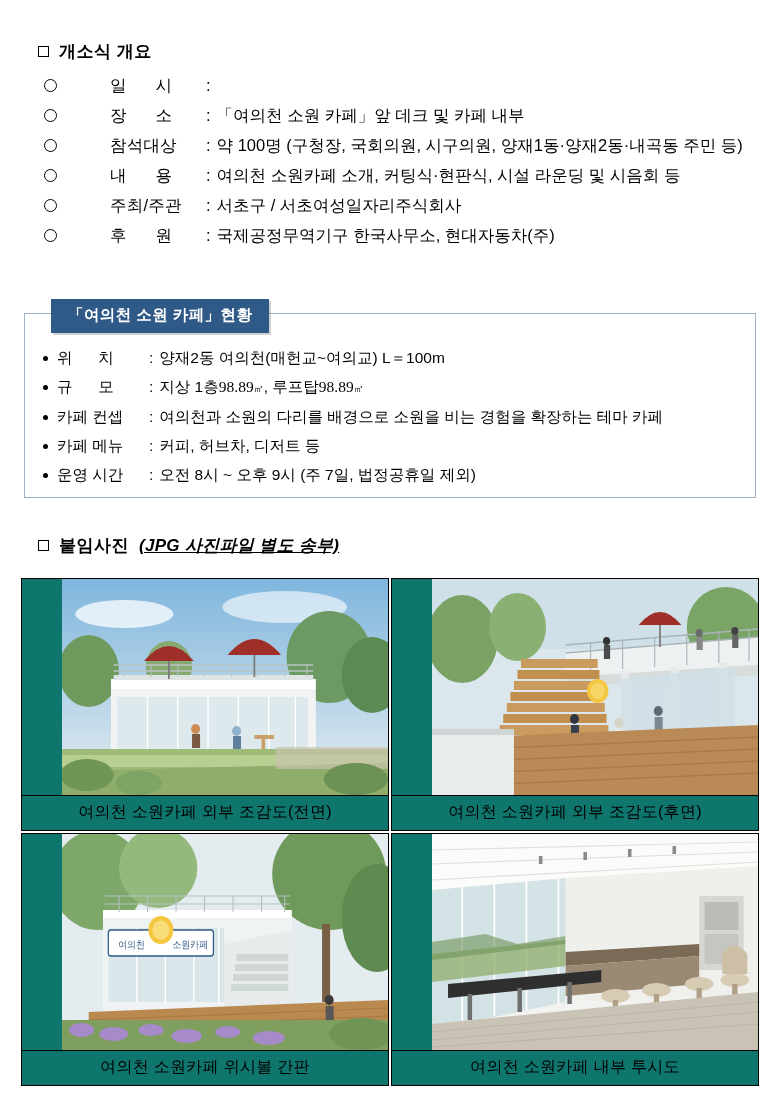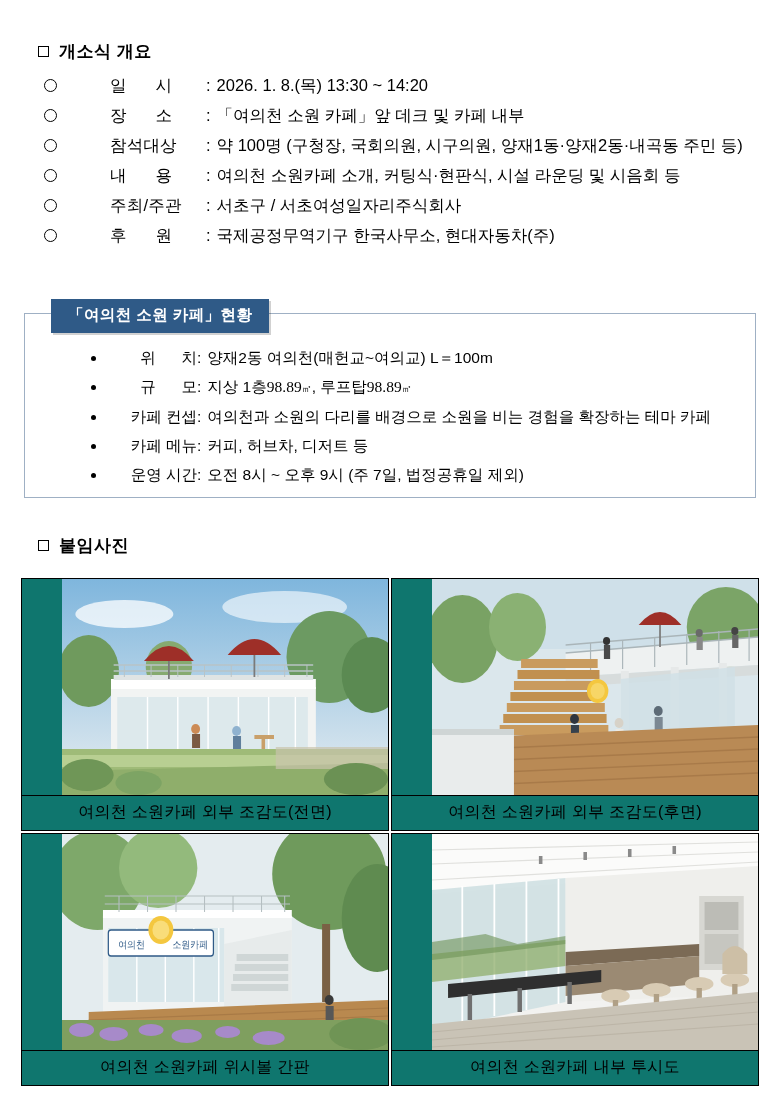--- a/index.html
+++ b/index.html
@@ -94,21 +94,20 @@
   
   #cafe-status-box {
     position: absolute;
     left: 24px;
     top: 313px;
     width: 732px;
     height: 185px;
     border: 1px solid #9fb0c4;
     box-sizing: border-box;
     background: #ffffff;
-    padding-left: 48px;
   }
   .status-title-wrap {
     position: absolute;
     left: 26px;
     top: -15px;
   }
   .status-title {
     display: inline-block;
     background: #2f5a87;
     color: #ffffff;
@@ -116,21 +115,20 @@
     font-weight: bold;
     padding: 5px 16px 6px 16px;
     letter-spacing: 0.4px;
     border: 1px solid #2f5a87;
     box-shadow: 2px 2px 0 rgba(0,0,0,0.18);
   }
   ul.dot-list {
     list-style: none;
     margin: 0;
     padding: 32px 0 0 18px;
-    text-align: right;
   }
   ul.dot-list > li {
     display: flex;
     align-items: flex-start;
     font-size: 15.5px;
     line-height: 1.5;
     margin-bottom: 6px;
     white-space: nowrap;
   }
   .dot-marker {
@@ -211,21 +209,20 @@
       <span class="sq-marker"></span>
       <span>개소식 개요</span>
     </div>
 
     <ul class="o-list">
       <li>
         <span class="o-marker"></span>
         <span class="row-inner">
           <span class="lbl li-label sp-4">일      시</span>
           <span class="lbl">:</span>
-          <span class="li-text" style="margin-left:6px">2026. 1. 8.(목) 13:30 ~ 14:20</span>
         </span>
       </li>
       <li>
         <span class="o-marker"></span>
         <span class="row-inner">
           <span class="lbl li-label sp-4">장      소</span>
           <span class="lbl">:</span>
           <span class="li-text" style="margin-left:6px">「여의천 소원 카페」앞 데크 및 카페 내부</span>
         </span>
       </li>
@@ -319,20 +316,21 @@
           <span style="margin-left:6px">오전 8시 ~ 오후 9시 (주 7일, 법정공휴일 제외)</span>
         </span>
       </li>
     </ul>
   </div>
 
   <div id="section-photos-heading">
     <div class="sec-heading">
       <span class="sq-marker"></span>
       <span>붙임사진</span>
+      <span class="ital-note">(JPG 사진파일 별도 송부)</span>
     </div>
   </div>
 
   <div id="photo-grid">
 
     <div class="photo-cell">
       <div class="photo-img">
         <svg class="photo-svg" viewBox="0 0 366 216" preserveAspectRatio="none">
           <defs>
             <linearGradient id="sky1" x1="0" y1="0" x2="0" y2="1">

